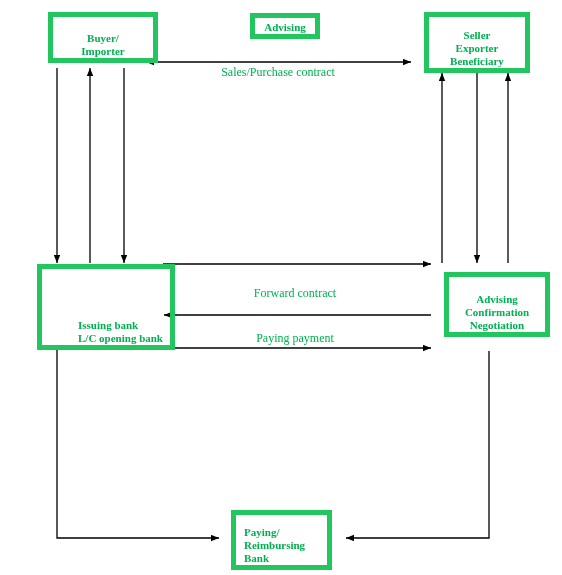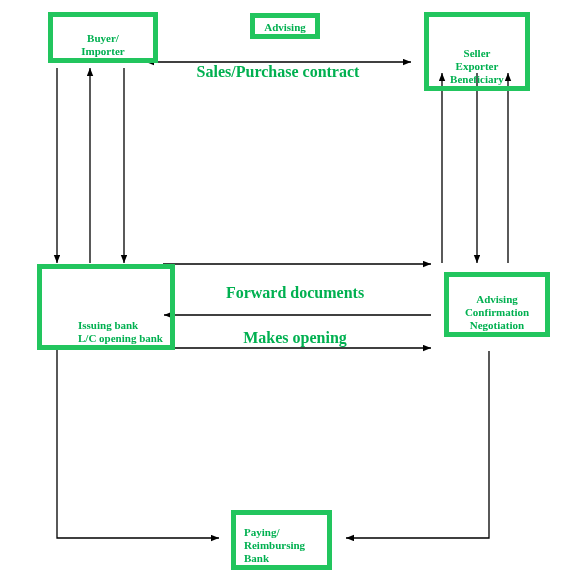--- a/index.html
+++ b/index.html
@@ -46,25 +46,25 @@
   .node.left-align {
     justify-content: flex-start;
   }
   .node.left-align .node-label {
     text-align: left;
     padding-left: 8px;
   }
   .edge-label {
     position: absolute;
     color: #00b050;
-    font-size: 16px;
+    font-size: 12px;
     line-height: 14px;
     white-space: nowrap;
     text-align: center;
-    font-weight: bold;
+    font-weight: normal;
   }
 </style>
 </head>
 <body>
 
 <div id="canvas">
 
   <svg class="wires" viewBox="0 0 562 575" xmlns="http://www.w3.org/2000/svg">
     <defs>
       <marker id="arrow-end" markerWidth="9" markerHeight="9" refX="8" refY="3.2" orient="auto" markerUnits="userSpaceOnUse">
@@ -101,21 +101,21 @@
 
   <div class="node" style="left:36px; top:12px; width:110px; height:51px;">
     <span class="node-label">Buyer/
 Importer</span>
   </div>
 
   <div class="node" style="left:238px; top:13px; width:70px; height:26px;">
     <span class="node-label">Advising</span>
   </div>
 
-  <div class="node" style="left:412px; top:12px; width:106px; height:79px;">
+  <div class="node" style="left:412px; top:12px; width:106px; height:61px;">
     <span class="node-label">Seller
 Exporter
 Beneficiary</span>
   </div>
 
   <div class="node left-align" style="left:25px; top:264px; width:138px; height:86px;padding-left:28px;">
     <span class="node-label">Issuing bank
 L/C opening bank</span>
   </div>
 
@@ -127,17 +127,17 @@
 
   <div class="node left-align" style="left:219px; top:510px; width:101px; height:60px;">
     <span class="node-label">Paying/
 Reimbursing
 Bank</span>
   </div>
 
   <div class="edge-label" style="left:178px; top:65px; width:200px;">Sales/Purchase contract</div>
 
 
-  <div class="edge-label" style="left:195px; top:286px; width:200px;">Forward documents</div>
+  <div class="edge-label" style="left:195px; top:286px; width:200px;">Forward contract</div>
 
-  <div class="edge-label" style="left:195px; top:331px; width:200px;">Makes opening</div>
+  <div class="edge-label" style="left:195px; top:331px; width:200px;">Paying payment</div>
 
 </div>
 
 </body></html>

